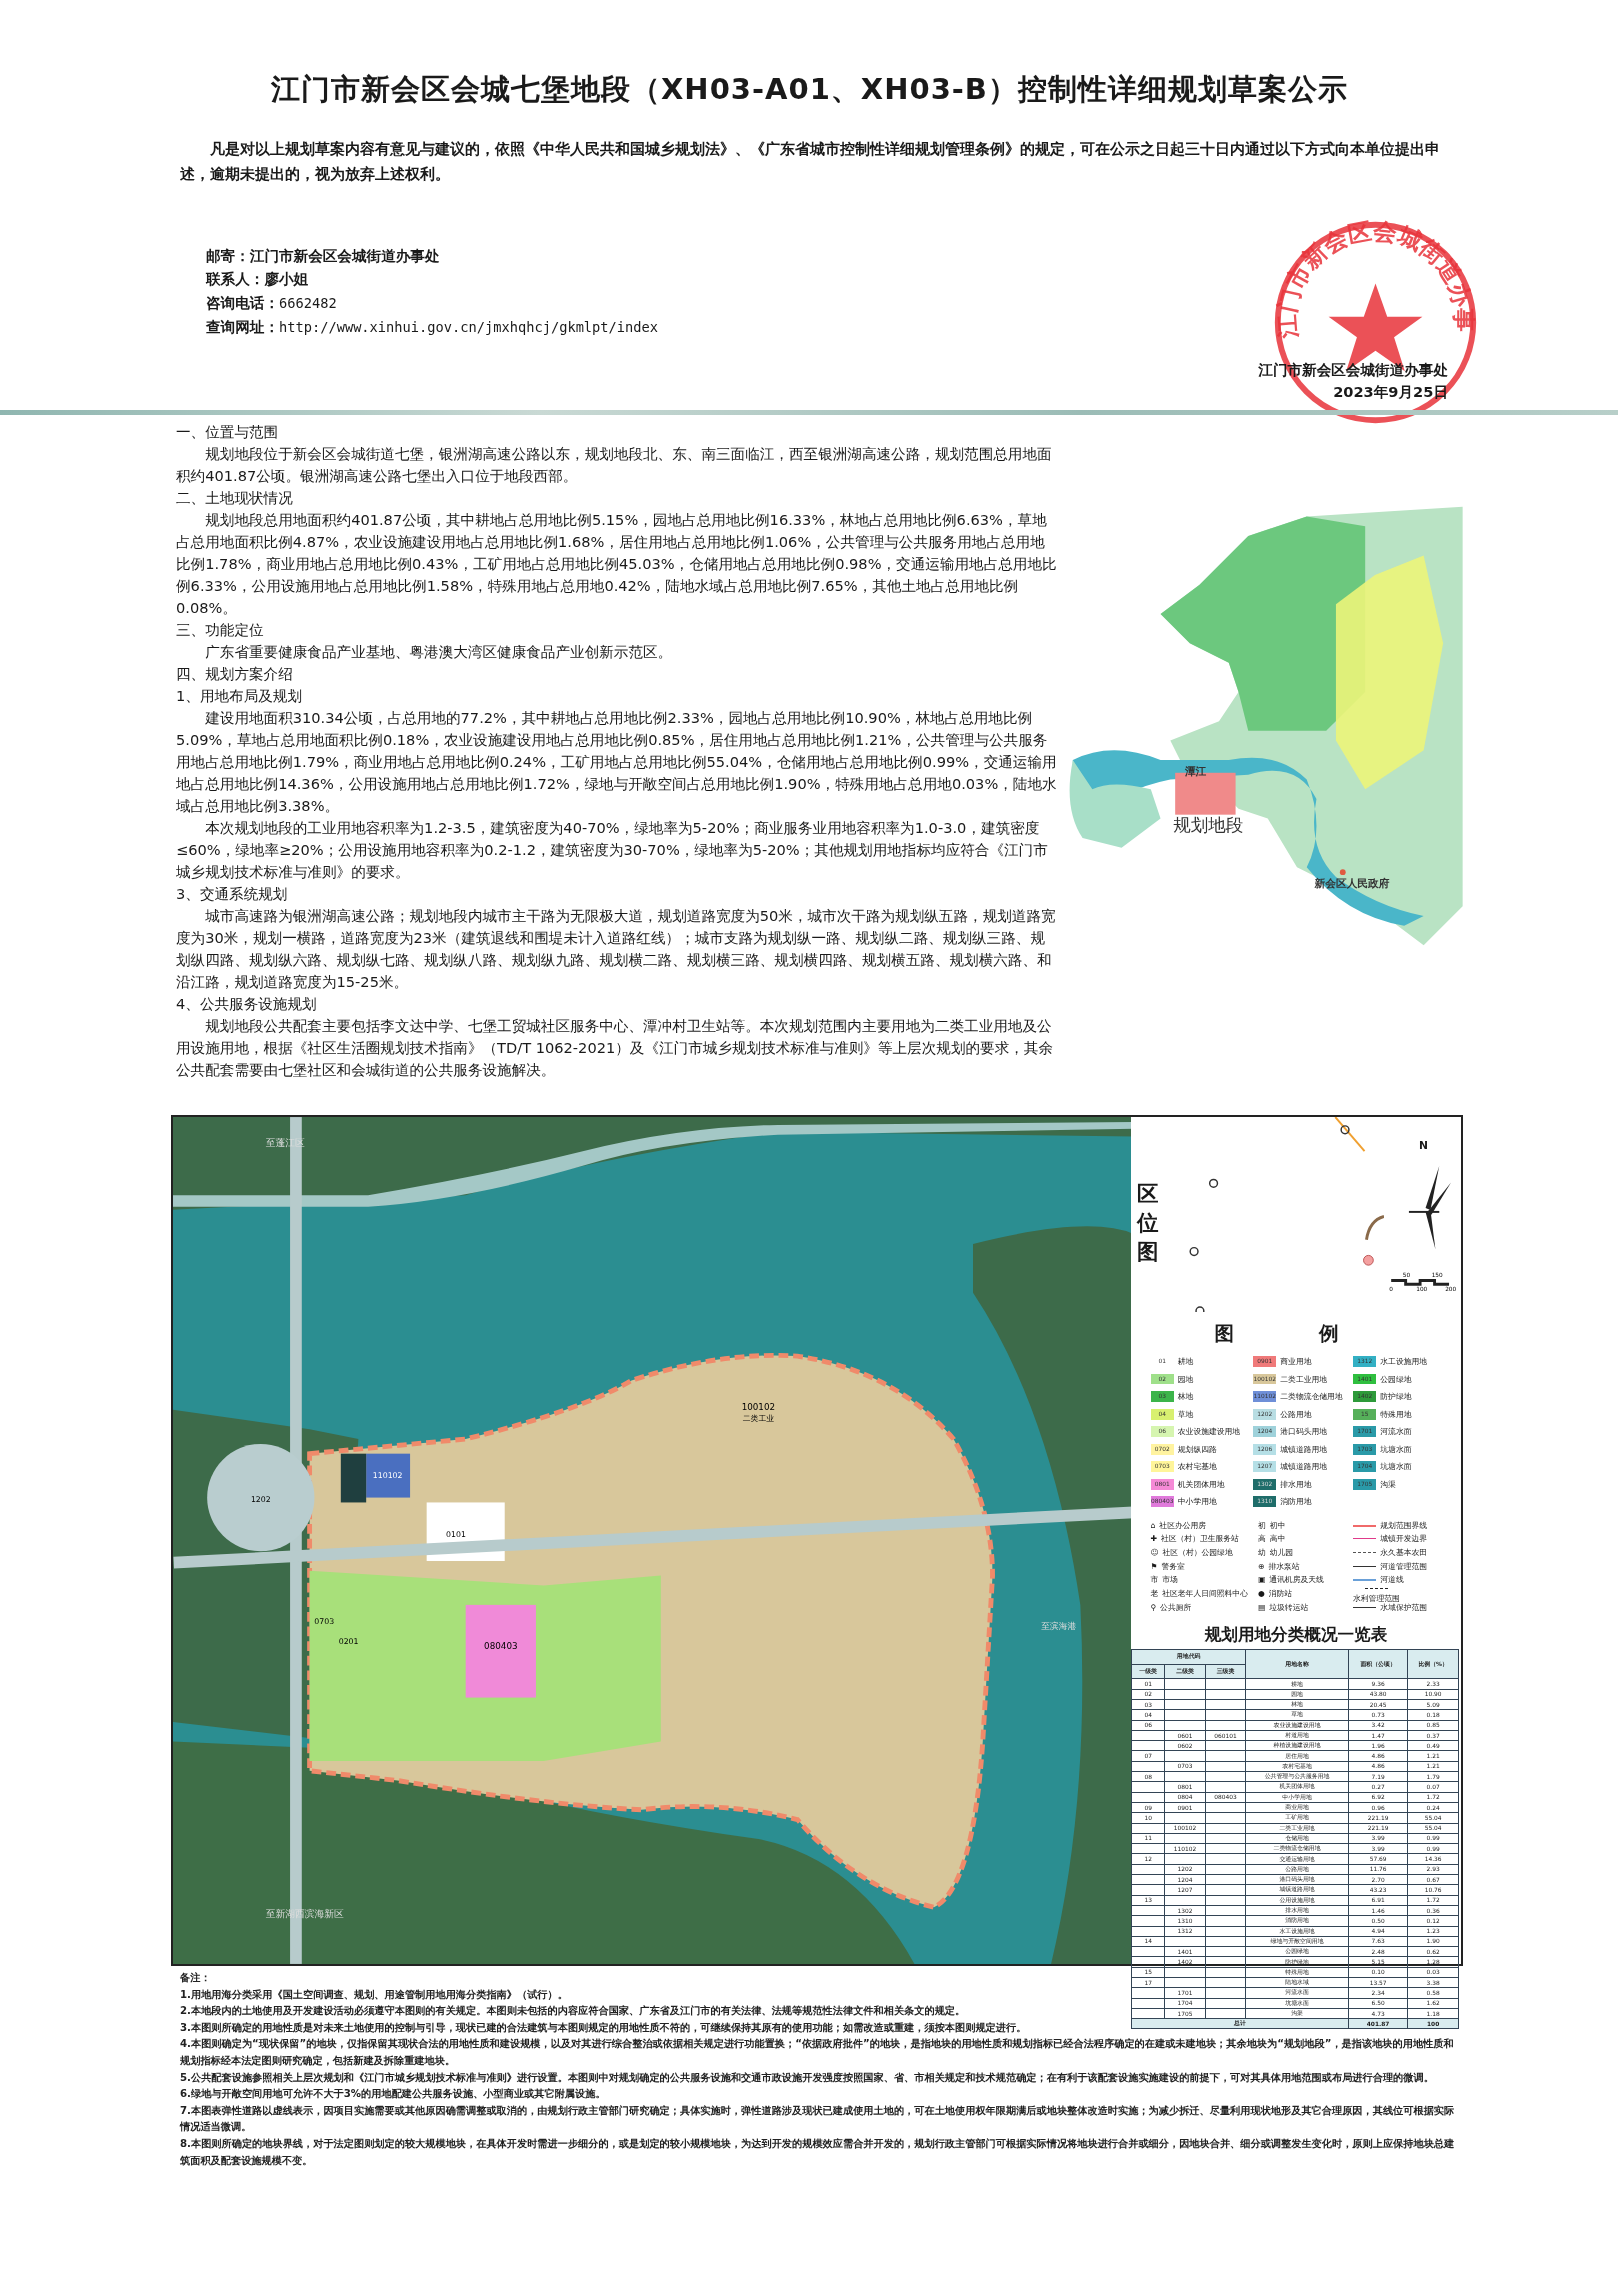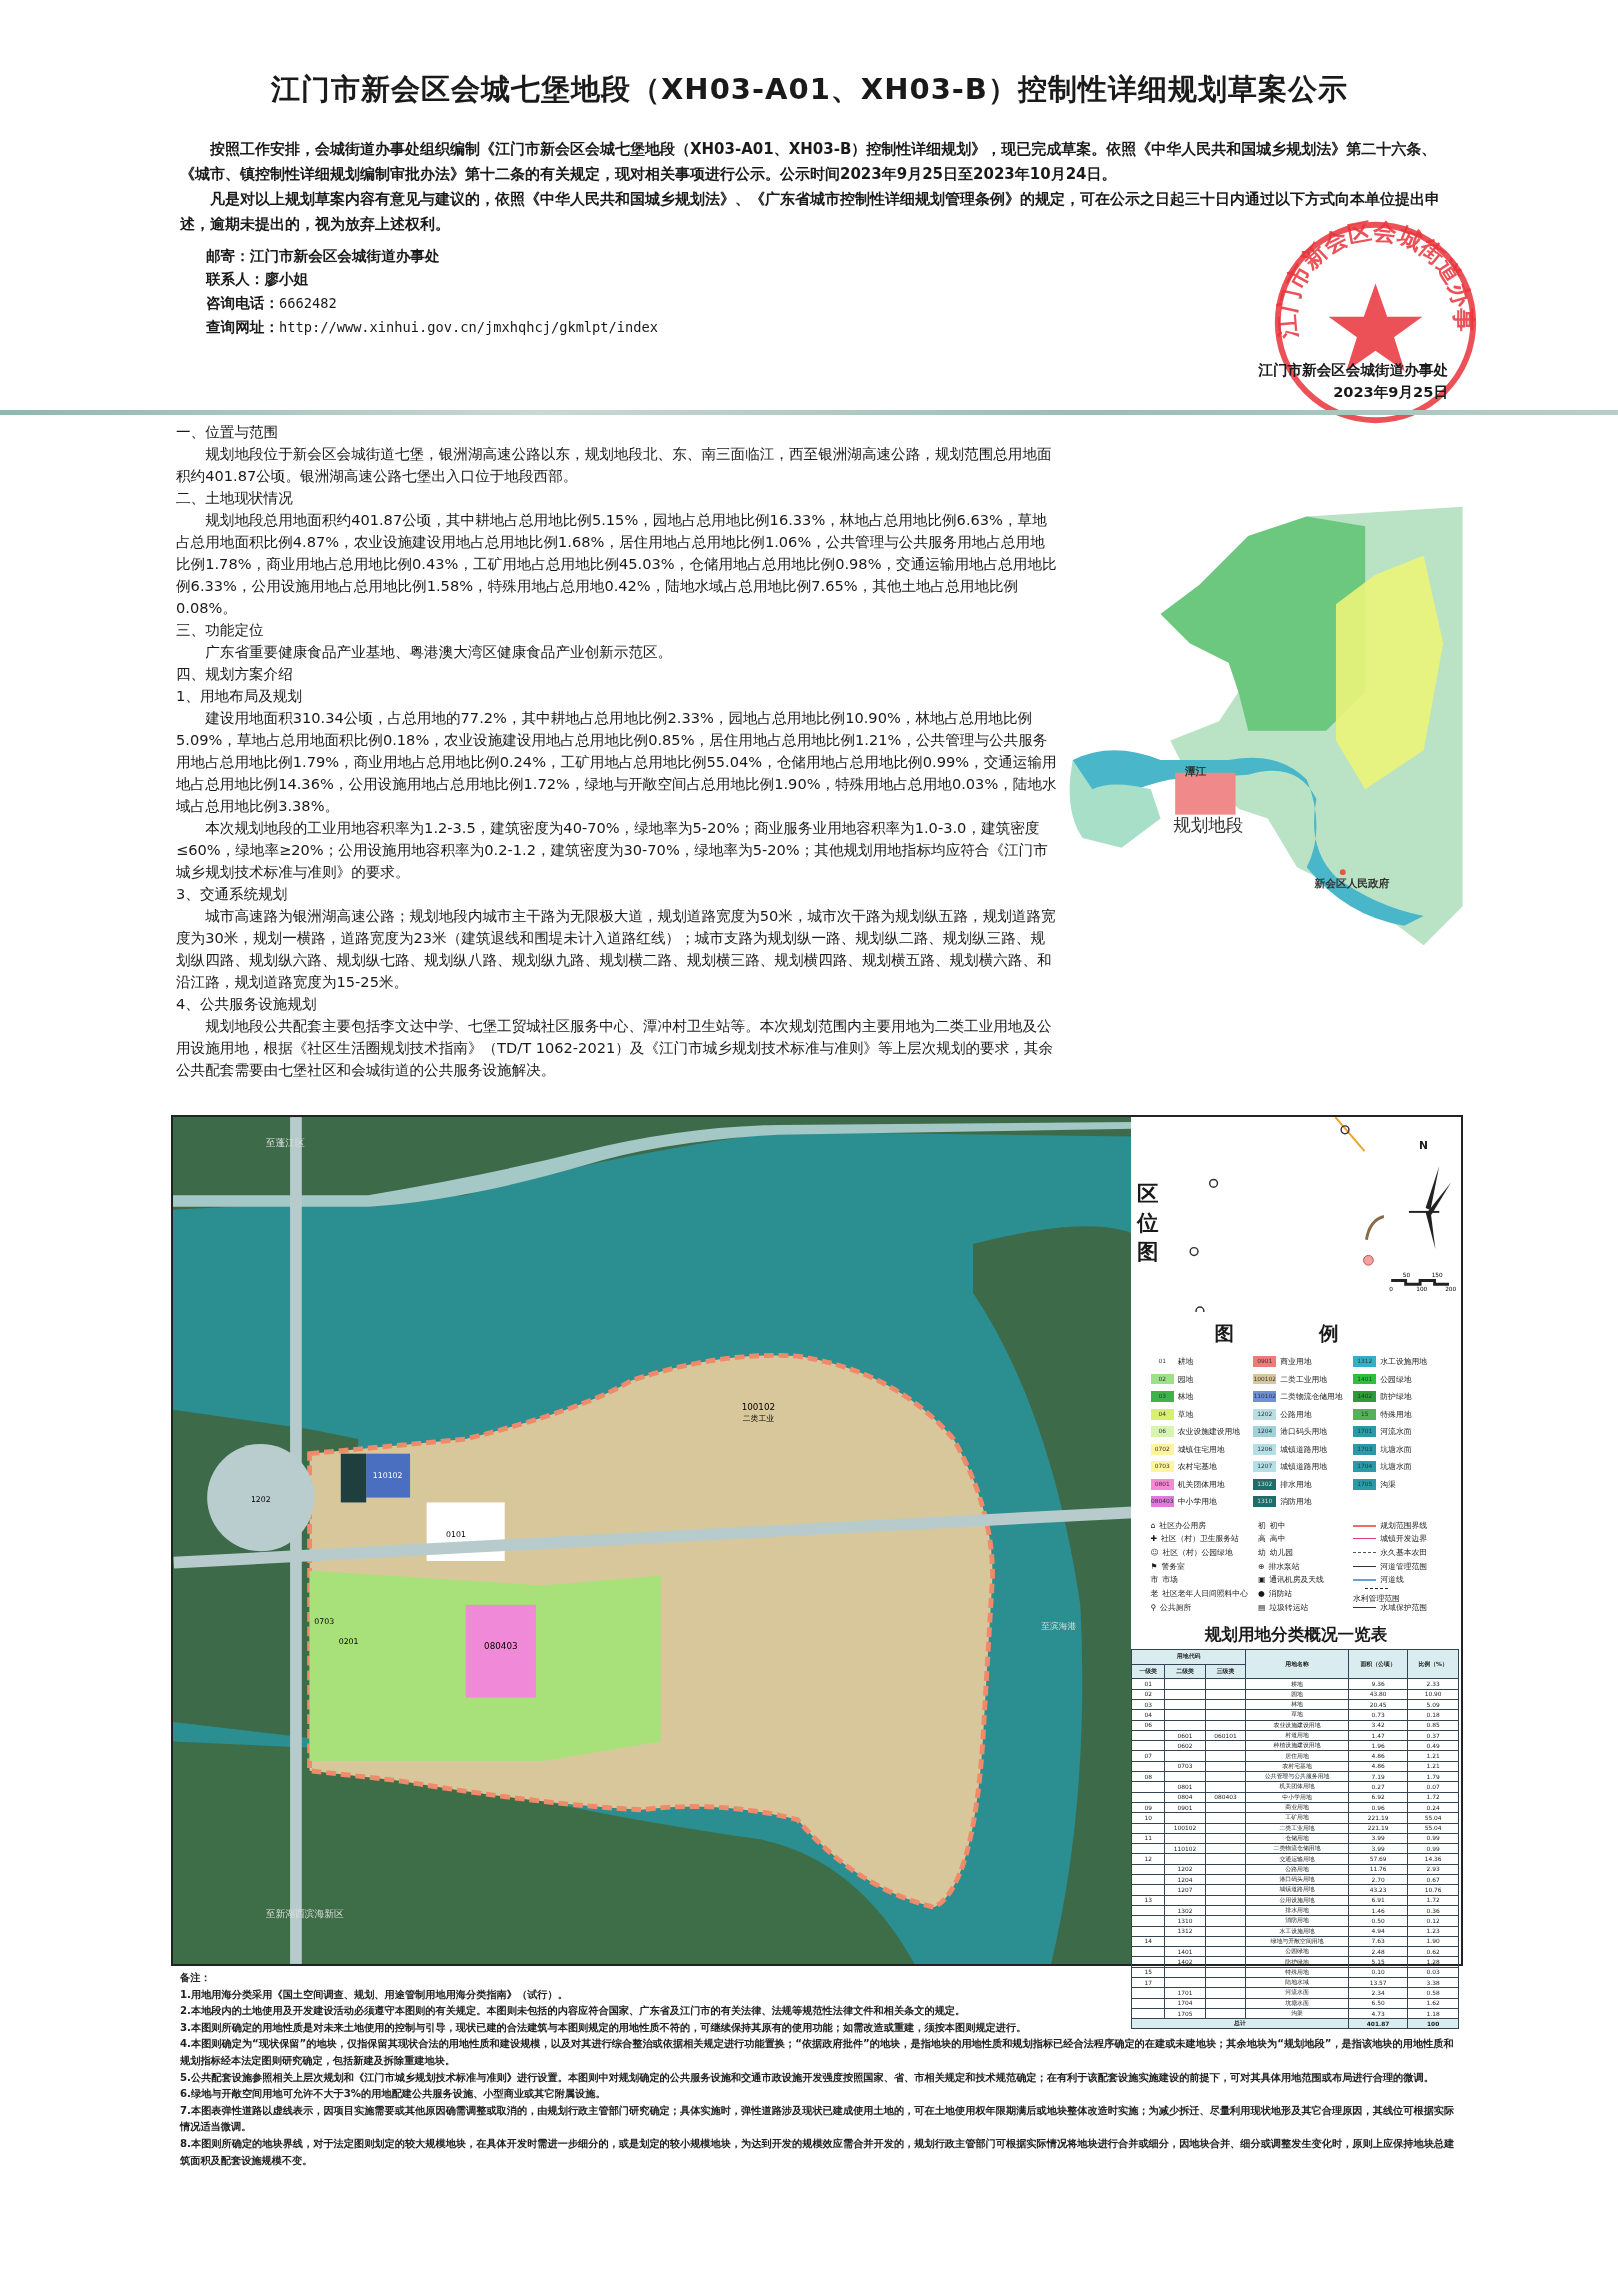--- a/index.html
+++ b/index.html
@@ -33,21 +33,20 @@
   table.landuse tr.total td { background:#d9ecef; font-weight:bold; }
   .notes { left:180px; top:1970px; width:1278px; font-size:10.2px; line-height:16.6px; font-weight:bold; color:#222; }
   .notes p { margin:0; }
 </style>
 </head>
 <body>
 
 <div class="abs title">江门市新会区会城七堡地段（XH03-A01、XH03-B）控制性详细规划草案公示</div>
 
 <div class="abs intro">
-  <p>按照工作安排，会城街道办事处组织编制《江门市新会区会城七堡地段（XH03-A01、XH03-B）控制性详细规划》，现已完成草案。依照《中华人民共和国城乡规划法》第二十六条、《城市、镇控制性详细规划编制审批办法》第十二条的有关规定，现对相关事项进行公示。公示时间2023年9月25日至2023年10月24日。</p>
   <p>凡是对以上规划草案内容有意见与建议的，依照《中华人民共和国城乡规划法》、《广东省城市控制性详细规划管理条例》的规定，可在公示之日起三十日内通过以下方式向本单位提出申述，逾期未提出的，视为放弃上述权利。</p>
 </div>
 
 <div class="abs contact">
   <div class="row"><span>邮寄：</span><span>江门市新会区会城街道办事处</span></div>
   <div class="row"><span>联系人：</span><span>廖小姐</span></div>
   <div class="row"><span>咨询电话：</span><span class="mono">6662482</span></div>
   <div class="row"><span>查询网址：</span><span class="mono">http://www.xinhui.gov.cn/jmxhqhcj/gkmlpt/index</span></div>
 </div>
 
@@ -175,21 +174,21 @@
     <div class="legend-item" style="left:19.5px;top:53px;">
         <span class="swatch" style="background:#d8f070">04</span>
         <span>草地</span>
       </div>
     <div class="legend-item" style="left:19.5px;top:70px;">
         <span class="swatch" style="background:#d6f5b0">06</span>
         <span>农业设施建设用地</span>
       </div>
     <div class="legend-item" style="left:19.5px;top:88px;">
         <span class="swatch" style="background:#fff3a0">0702</span>
-        <span>城镇住宅用地</span>
+        <span>规划纵四路</span>
       </div>
     <div class="legend-item" style="left:19.5px;top:105px;">
         <span class="swatch" style="background:#fff59a">0703</span>
         <span>农村宅基地</span>
       </div>
     <div class="legend-item" style="left:19.5px;top:123px;">
         <span class="swatch" style="background:#f58ad6">0801</span>
         <span>机关团体用地</span>
       </div>
     <div class="legend-item" style="left:19.5px;top:140px;">

